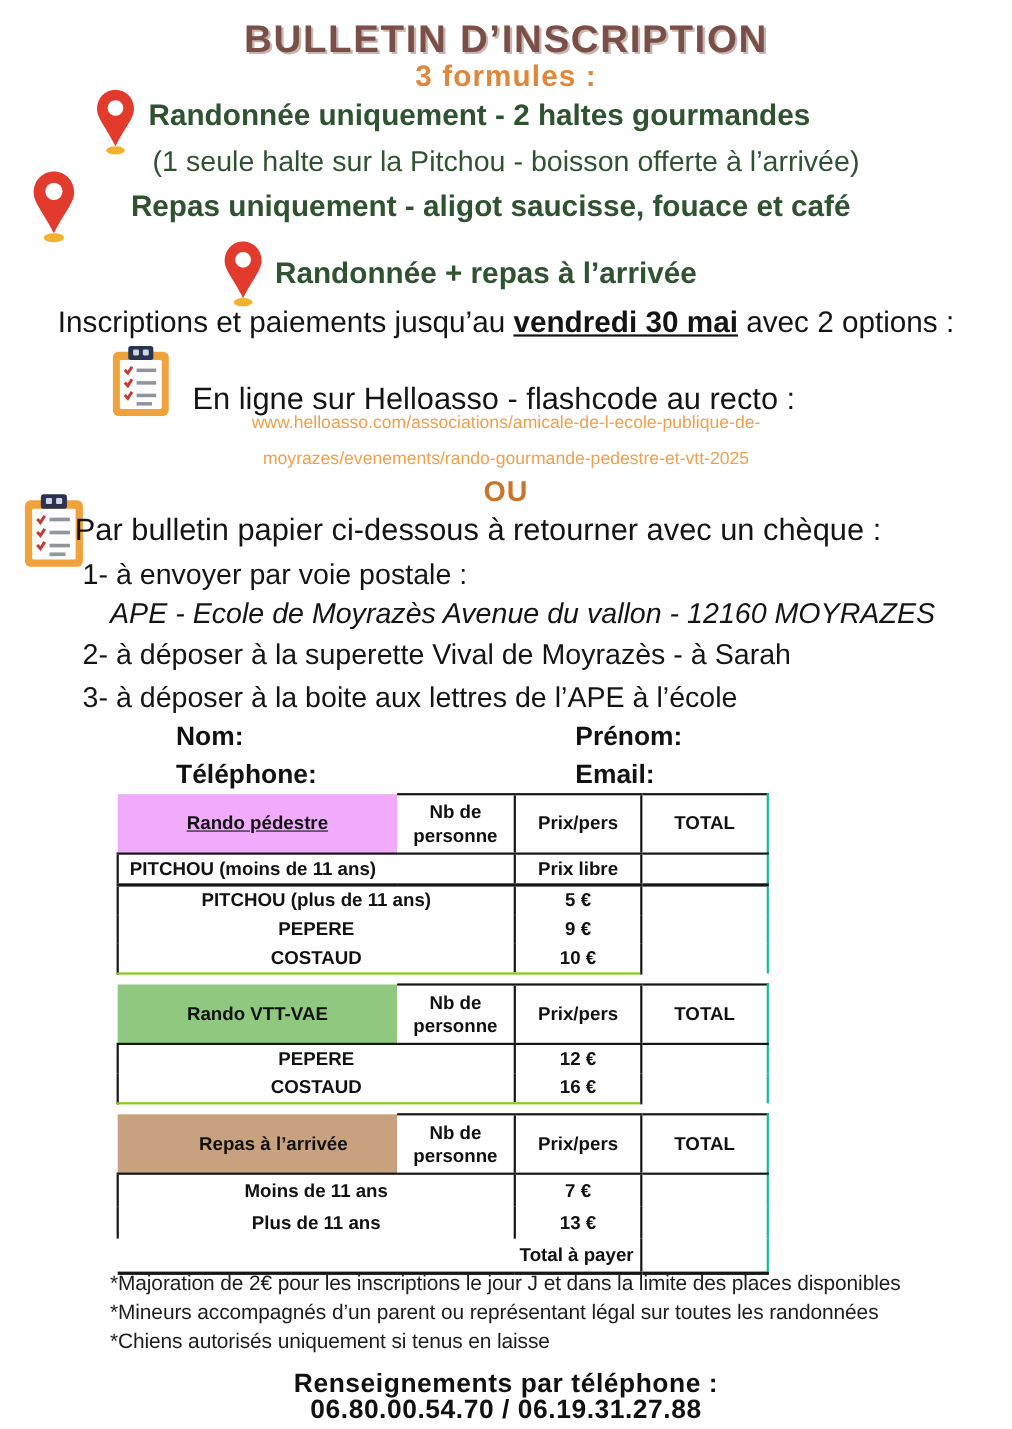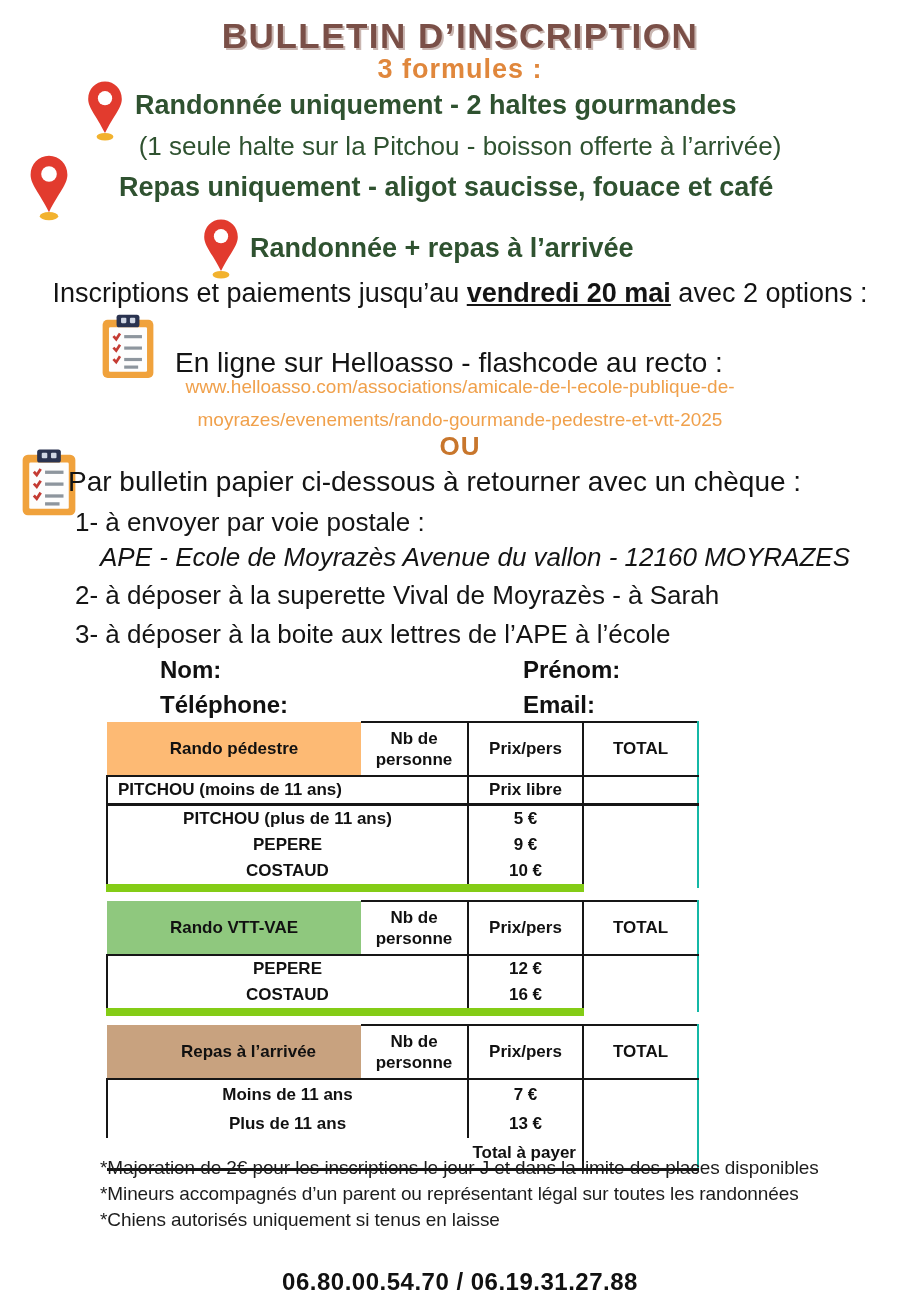--- a/index.html
+++ b/index.html
@@ -20,21 +20,21 @@
   }
   .subtitle{top:54px;font-size:27px;font-weight:bold;letter-spacing:1px;color:#e0873c;}
 
   .green-item{color:#2f5230;font-weight:bold;font-size:27px;}
   .green-note{color:#2f5230;font-size:26px;top:132px;}
 
   .deadline{top:278px;font-size:27px;color:#141414;}
   .deadline b{font-weight:bold;text-decoration:underline;}
 
   .black-line{font-size:28px;color:#141414;}
-  .url{font-size:19px;color:#f0a04b;}
+  .url{font-size:16px;color:#f0a04b;}
   .ou{top:432px;font-size:26px;font-weight:bold;color:#c8762c;letter-spacing:1px;}
 
   .step{font-size:26px;color:#141414;}
   .address{font-size:26px;font-style:italic;color:#141414;}
 
   .flabel{font-size:24px;font-weight:bold;color:#111;}
 
   
   .tablewrap{position:absolute;left:106px;top:721px;width:591px;}
   table.sec{border-collapse:collapse;table-layout:fixed;width:591px;margin:0 0 8px 0;}
@@ -43,21 +43,21 @@
   .hrow td{height:52px;border-bottom:2px solid #161616;}
   .hbox{text-align:center;font-size:19px;}
   .hcol{text-align:center;font-size:16px;font-weight:normal;color:#20242a;border-top:2px solid #161616;line-height:1.25;}
   .bl{border-left:2px solid #161616;}
   .br{border-right:2px solid #14b8a6;}
   .lab{border-left:2px solid #161616;text-align:center;}
   .lab.left{text-align:left;padding-left:10px;}
   .price{text-align:center;}
   .drow td{height:26px;}
   .freerow td{height:26px;border-bottom:3px solid #161616;}
-  .grow-last td{border-bottom:8px solid #84cc16;}
+  .grow-last td{border-bottom:2px solid #84cc16;}
   .s3 .drow td{height:29px;}
   .totrow td{height:30px;border-bottom:3px solid #161616;}
   .totlabel{text-align:right;font-size:19px;padding-right:8px;}
 
   .footnote{font-size:19px;color:#1c1c1c;line-height:26px;letter-spacing:-0.1px;}
   .contact{font-weight:bold;font-size:24px;color:#111;letter-spacing:0.5px;}
 
   .icon{position:absolute;}
 </style>
 </head>
@@ -89,21 +89,21 @@
 
   <span class="icon" style="left:200px;top:216px;width:42px;height:66px;">
     <svg width="42" height="66" viewBox="0 0 40 58">
       <ellipse cx="20" cy="53.5" rx="8" ry="3.6" fill="#f2b22e"></ellipse>
       <path d="M20 1 C11 1 4 8.2 4 17.5 C4 26 11.5 33 20 50 C28.5 33 36 26 36 17.5 C36 8.2 29 1 20 1 Z" fill="#e23b2e"></path>
       <circle cx="20" cy="16.8" r="6.8" fill="#ffffff"></circle>
     </svg>
   </span>
   <div class="abs green-item" style="left:250px;top:233px;">Randonnée + repas à l’arrivée</div>
 
-  <div class="abs ctr deadline"><span>Inscriptions et paiements jusqu’au </span><b>vendredi 20 mai</b><span> avec 2 options :</span></div>
+  <div class="abs ctr deadline"><span>Inscriptions et paiements jusqu’au </span><b>vendredi 30 mai</b><span> avec 2 options :</span></div>
 
   <span class="icon" style="left:100px;top:314px;width:56px;height:66px;">
     <svg width="56" height="66" viewBox="0 0 44 52">
       <rect x="2" y="4.5" width="40" height="46" rx="4" fill="#f0a23c"></rect>
       <rect x="7" y="10.5" width="30" height="35" rx="1" fill="#fdfdfd"></rect>
       <rect x="13" y="0.5" width="18" height="10" rx="2" fill="#2a3350"></rect>
       <rect x="16.5" y="3" width="4.2" height="4.2" rx="0.8" fill="#cfd6e4"></rect>
       <rect x="23.5" y="3" width="4.2" height="4.2" rx="0.8" fill="#cfd6e4"></rect>
       <path d="M10.5 17.5 l2.2 2.4 l3 -4.6" stroke="#c43b33" stroke-width="2.1" fill="none"></path>
       <rect x="19" y="16.6" width="14" height="2.5" fill="#8d959d"></rect>
@@ -150,21 +150,21 @@
 
     <table class="sec">
       <colgroup>
           <col class="c0">
           <col class="c1">
           <col class="c2">
           <col class="c3">
         </colgroup>
       <tbody>
           <tr class="hrow">
-        <td class="hbox" style="background-color: #fdba74;">Rando pédestre</td>
+        <td class="hbox" style="background-color: #f0abfc; text-decoration: underline;">Rando pédestre</td>
         <td class="hcol">Nb de personne</td>
         <td class="hcol bl">Prix/pers</td>
         <td class="hcol bl br">TOTAL</td>
       </tr>
       <tr class="freerow">
         <td colspan="2" class="lab left">PITCHOU (moins de 11 ans)</td>
         <td class="price bl">Prix libre</td>
         <td class="bl br"></td>
       </tr>
       <tr class="drow">
@@ -237,15 +237,16 @@
         <td class="bl br"></td>
       </tr>
     </tbody>
       </table>
   </div>
 
   <div class="abs footnote" style="left:100px;top:1155px;">*Majoration de 2€ pour les inscriptions le jour J et dans la limite des places disponibles</div>
   <div class="abs footnote" style="left:100px;top:1181px;">*Mineurs accompagnés d’un parent ou représentant légal sur toutes les randonnées</div>
   <div class="abs footnote" style="left:100px;top:1207px;">*Chiens autorisés uniquement si tenus en laisse</div>
 
+  <div class="abs ctr contact" style="top:1244px;">Renseignements par téléphone :</div>
   <div class="abs ctr contact" style="top:1268px;">06.80.00.54.70 / 06.19.31.27.88</div>
 
 </div>
 
 </body></html>

